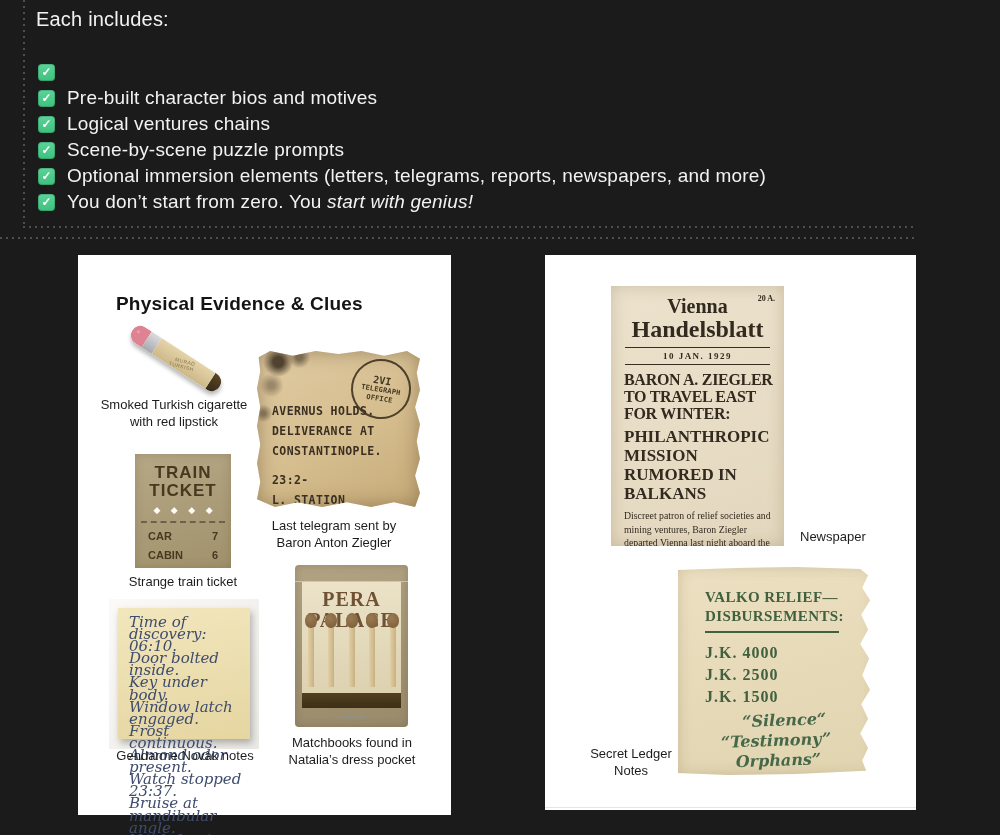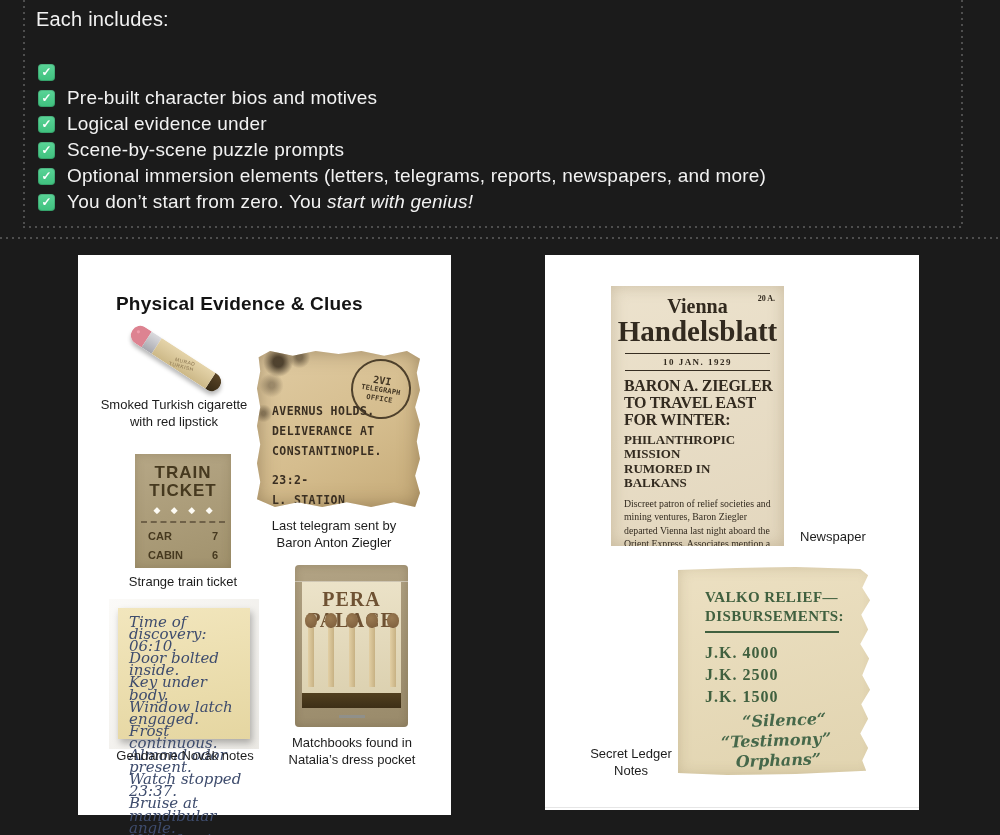--- a/index.html
+++ b/index.html
@@ -1,16 +1,16 @@
 <!DOCTYPE html>
 <html><head>
 <meta charset="utf-8">
 <style>
   html,body { margin:0; padding:0; background:#1b1b1b; }
-  .page { position:relative; width:1000px; height:835px; background:#1b1b1b;
+  .page { position:relative; width:916px; height:835px; background:#1b1b1b;
           font-family:"Liberation Sans",sans-serif; overflow:hidden; }
 
   
   .dots-h { position:absolute; height:2px;
             background-image:repeating-linear-gradient(to right,#4e4e4e 0 2px,transparent 2px 6px); }
   .dots-v { position:absolute; width:2px;
             background-image:repeating-linear-gradient(to bottom,#4e4e4e 0 2px,transparent 2px 6px); }
   .b-left   { left:23px;  top:0;     height:227px; }
   .b-right  { left:961px; top:0;     height:227px; }
   .b-bottom { left:23px;  top:226px; width:940px; }
@@ -127,27 +127,27 @@
   .cap-matchbook { left:194px; top:479px; width:160px; }
 
   
   .newspaper { position:absolute; left:66px; top:31px; width:173px; height:260px;
       background:linear-gradient(160deg,#ece2cd,#e3d7be); overflow:hidden;
       box-shadow:inset 0 0 16px rgba(120,98,58,.28); color:#322a1f;
       font-family:"Liberation Serif",serif; }
   .np-price { position:absolute; top:8px; right:9px; font-size:8px; font-weight:700; }
   .np-mast { text-align:center; padding-top:10px; font-weight:700; }
   .np-mast .l1 { font-size:20px; line-height:1; }
-  .np-mast .l2 { font-size:29px; line-height:1.1; }
+  .np-mast .l2 { font-size:24px; line-height:1.1; }
   .np-rule1 { margin:5px 14px 0; border-top:1.5px solid #372e22; }
   .np-date { text-align:center; font-size:9px; font-weight:700; letter-spacing:1.5px; padding-top:3px; }
   .np-rule2 { margin:3px 14px 0; border-top:1.5px solid #372e22; }
   .np-headline { padding:7px 13px 0; font-weight:700; font-size:16px; line-height:1.06;
       letter-spacing:-.3px; white-space:nowrap; }
-  .np-subhead { padding:4px 13px 0; font-weight:700; font-size:13px; line-height:1.12; }
+  .np-subhead { padding:4px 13px 0; font-weight:700; font-size:17px; line-height:1.12; }
   .np-body { padding:6px 13px 0; margin:0; font-size:9.8px; line-height:1.37; }
   .cap-newspaper { left:255px; top:273px; text-align:left; }
 
   
   .ledger { position:absolute; left:133px; top:312px; width:196px; height:208px;
       background:linear-gradient(165deg,#ece0c2,#e1d4b0); color:#40603f;
       box-shadow:inset 0 0 14px rgba(120,98,58,.25);
       clip-path:polygon(0 1.5%, 30% .5%, 60% 0, 93% 1%, 97% 4%, 94% 10%, 98% 16%,
         93.5% 23%, 97% 30%, 93% 37%, 97.5% 44%, 94% 52%, 98% 59%, 93.5% 66%, 97% 73%,
         93% 80%, 97% 87%, 94% 93%, 96% 98%, 60% 99.5%, 25% 100%, 0 99%); }
@@ -183,21 +183,21 @@
     <li>
       <span class="check-icon">
           <span>✓</span>
         </span>
       <span class="item-text"><span>Pre-built character bios and motives</span><em></em></span>
     </li>
     <li>
       <span class="check-icon">
           <span>✓</span>
         </span>
-      <span class="item-text"><span>Logical evidence under</span><em></em></span>
+      <span class="item-text"><span>Logical ventures chains</span><em></em></span>
     </li>
     <li>
       <span class="check-icon">
           <span>✓</span>
         </span>
       <span class="item-text"><span>Scene-by-scene puzzle prompts</span><em></em></span>
     </li>
     <li>
       <span class="check-icon">
           <span>✓</span>

